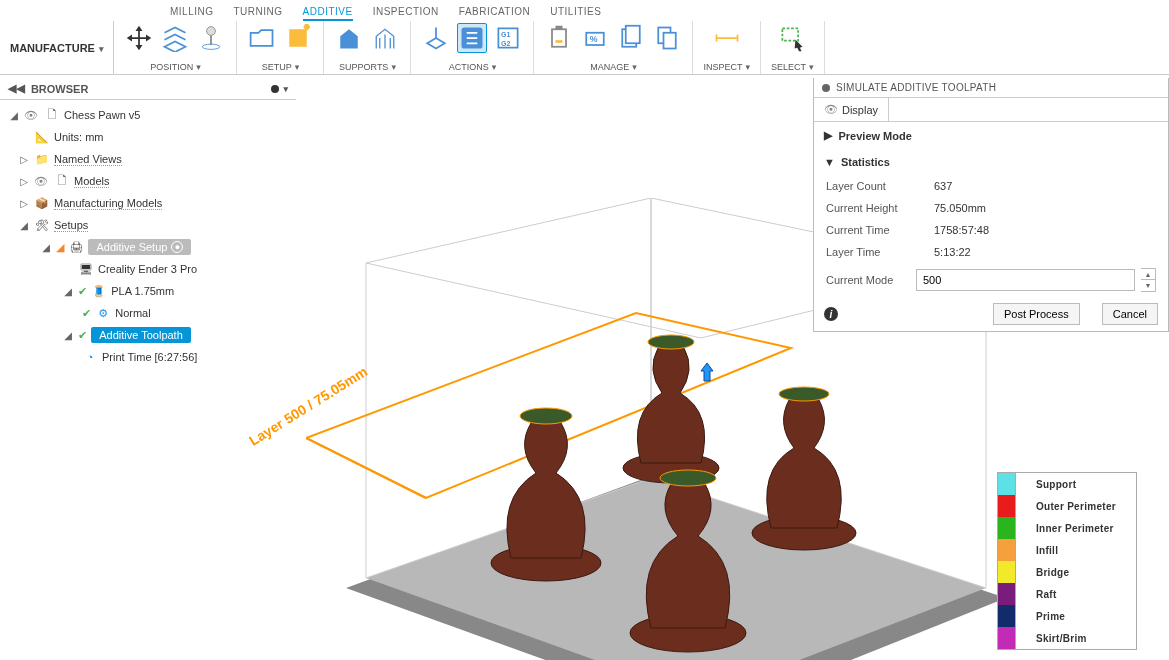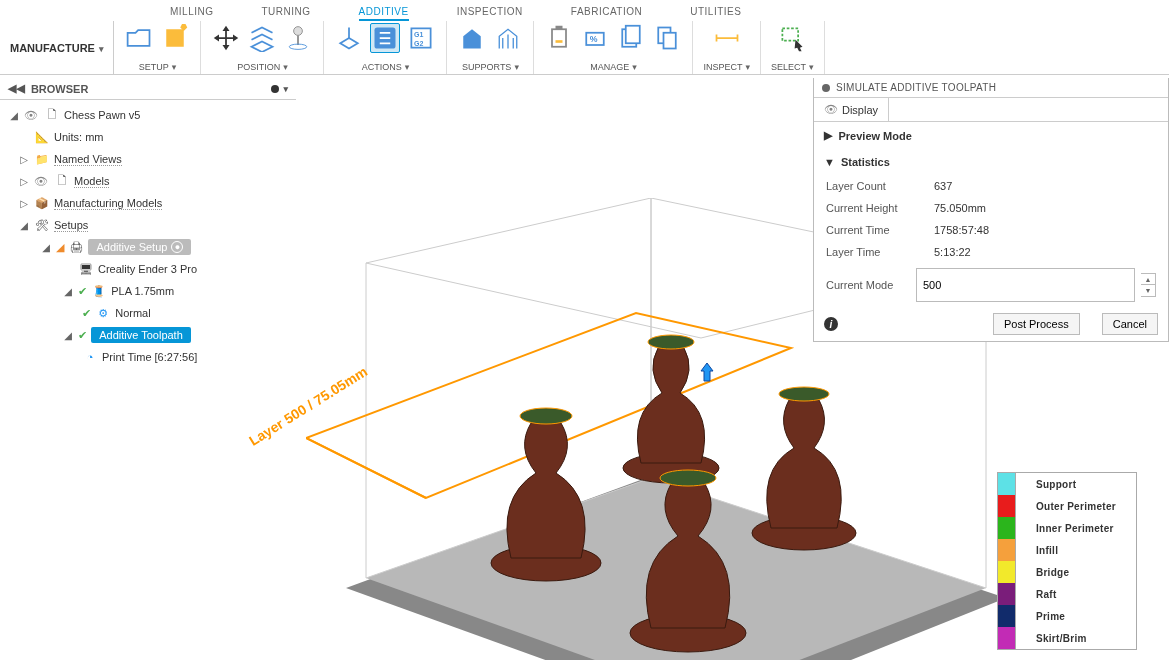--- a/index.html
+++ b/index.html
@@ -1,19 +1,19 @@
 <!DOCTYPE html>
 <html><head>
 <meta charset="utf-8">
 <style>
 * { box-sizing: border-box; margin: 0; padding: 0; font-family: Arial, sans-serif; }
 body { width: 1169px; height: 660px; background: #fff; overflow: hidden; position: relative; font-size: 12px; color: #333; }
 
 
-.menu-tabs { display: flex; gap: 48px; padding: 4px 120px 0 170px; font-size: 10px; color: #666; letter-spacing: 0.5px; text-align: right; }
+.menu-tabs { display: flex; gap: 20px; padding: 4px 120px 0 170px; font-size: 10px; color: #666; letter-spacing: 0.5px; text-align: right; }
 .menu-tabs span { padding: 2px 0; cursor: pointer; }
 .menu-tabs span.active { color: #0696d7; border-bottom: 2px solid #0696d7; }
 
 
 .ribbon { display: flex; align-items: stretch; height: 54px; border-bottom: 1px solid #ccc; }
 .workspace-btn { display: flex; align-items: center; padding: 0 10px; font-size: 11px; font-weight: bold; border-right: 1px solid #ccc; cursor: pointer; }
 .workspace-btn .caret { margin-left: 4px; }
 .ribbon-group { display: flex; flex-direction: column; align-items: center; justify-content: space-between; padding: 2px 10px 0; border-right: 1px solid #ddd; }
 .ribbon-icons { display: flex; gap: 6px; align-items: center; }
 .ribbon-label { font-size: 9px; color: #555; padding-bottom: 2px; display: flex; align-items: center; gap: 3px;}
@@ -54,21 +54,21 @@
 .sim-title { display: flex; align-items: center; padding: 4px 8px; border-bottom: 1px solid #ccc; font-size: 10px; color: #555; letter-spacing: 0.3px; }
 .sim-title .dot { width: 8px; height: 8px; background: #666; border-radius: 50%; margin-right: 6px; }
 .sim-tabs { display: flex; border-bottom: 1px solid #ccc; }
 .sim-tab { padding: 5px 10px; border-right: 1px solid #ccc; display: flex; align-items: center; gap: 4px; cursor: pointer; }
 .sim-tab .eye2 { opacity: 0.6; }
 .sim-section-head { padding: 7px 10px; font-weight: bold; color: #333; display: flex; align-items: center; gap: 6px; cursor: pointer; }
 .sim-stats .row { display: flex; padding: 5px 12px; }
 .sim-stats .row .k { width: 108px; color: #555; }
 .sim-stats .row .v { color: #333; }
 .sim-input-row { display: flex; align-items: center; padding: 5px 12px; gap: 6px; }
-.sim-input-row input { flex: 1; height: 34px; border: 1px solid #bbb; padding: 0 6px; font-size: 11px; }
+.sim-input-row input { flex: 1; height: 22px; border: 1px solid #bbb; padding: 0 6px; font-size: 11px; }
 .spinner { display: flex; flex-direction: column; border: 1px solid #bbb; border-left: none; }
 .spinner div { width: 14px; height: 11px; font-size: 7px; display: flex; align-items: center; justify-content: center; cursor: pointer; color: #666; }
 .spinner div:first-child { border-bottom: 1px solid #bbb; }
 .sim-footer { display: flex; align-items: center; padding: 6px 10px; gap: 6px; }
 .sim-footer .info-icon { width: 14px; height: 14px; background: #333; color: #fff; border-radius: 50%; display: flex; align-items: center; justify-content: center; font-size: 10px; font-weight: bold; font-style: italic; }
 .sim-footer button { margin-left: auto; padding: 4px 10px; border: 1px solid #bbb; background: #f5f5f5; cursor: pointer; font-size: 11px; }
 .sim-footer button + button { margin-left: 16px; }
 
 
 .legend { position: absolute; right: 32px; bottom: 10px; border: 1px solid #aaa; background: #fff; font-size: 10px; }
@@ -93,40 +93,20 @@
 <div class="ribbon">
   <div class="workspace-btn">
     <span>MANUFACTURE</span>
     <span class="caret"></span>
   </div>
 
   <div class="ribbon-group">
     <div class="ribbon-icons">
       <div class="ri">
           <svg viewBox="0 0 32 32">
-            <path d="M3 10 L12 10 L15 7 L28 7 L28 25 L3 25 Z" fill="none" stroke="#4a90d9" stroke-width="2"></path>
-          </svg>
-        </div>
-      <div class="ri">
-          <svg viewBox="0 0 32 32">
-            <rect x="6" y="6" width="20" height="20" fill="#fbbc3b"></rect>
-            <polygon points="22,4 26,8 30,4 28,0 24,0" fill="#fbbc3b"></polygon>
-          </svg>
-        </div>
-    </div>
-    <div class="ribbon-label">
-        <span>SETUP</span>
-        <span class="caret"></span>
-      </div>
-  </div>
-
-  <div class="ribbon-group">
-    <div class="ribbon-icons">
-      <div class="ri">
-          <svg viewBox="0 0 32 32">
             <path d="M16 2 L20 8 L17 8 L17 15 L24 15 L24 12 L30 16 L24 20 L24 17 L17 17 L17 24 L20 24 L16 30 L12 24 L15 24 L15 17 L8 17 L8 20 L2 16 L8 12 L8 15 L15 15 L15 8 L12 8 Z" fill="#333"></path>
           </svg>
         </div>
       <div class="ri">
           <svg viewBox="0 0 32 32">
             <path d="M4 26 L16 20 L28 26 L16 32 Z M4 18 L16 12 L28 18 M4 10 L16 4 L28 10" fill="none" stroke="#4a90d9" stroke-width="2"></path>
           </svg>
         </div>
       <div class="ri">
           <svg viewBox="0 0 32 32">
@@ -139,59 +119,79 @@
     <div class="ribbon-label">
         <span>POSITION</span>
         <span class="caret"></span>
       </div>
   </div>
 
   <div class="ribbon-group">
     <div class="ribbon-icons">
       <div class="ri">
           <svg viewBox="0 0 32 32">
+            <path d="M3 10 L12 10 L15 7 L28 7 L28 25 L3 25 Z" fill="none" stroke="#4a90d9" stroke-width="2"></path>
+          </svg>
+        </div>
+      <div class="ri">
+          <svg viewBox="0 0 32 32">
+            <rect x="6" y="6" width="20" height="20" fill="#fbbc3b"></rect>
+            <polygon points="22,4 26,8 30,4 28,0 24,0" fill="#fbbc3b"></polygon>
+          </svg>
+        </div>
+    </div>
+    <div class="ribbon-label">
+        <span>SETUP</span>
+        <span class="caret"></span>
+      </div>
+  </div>
+
+  <div class="ribbon-group">
+    <div class="ribbon-icons">
+      <div class="ri">
+          <svg viewBox="0 0 32 32">
+            <path d="M6 28 L6 14 L16 6 L26 14 L26 28 Z" fill="#4a90d9"></path>
+          </svg>
+        </div>
+      <div class="ri">
+          <svg viewBox="0 0 32 32">
+            <path d="M6 28 L6 14 L16 6 L26 14 L26 28 M10 28 L10 16 M16 28 L16 12 M22 28 L22 16" fill="none" stroke="#4a90d9" stroke-width="1.5"></path>
+          </svg>
+        </div>
+    </div>
+    <div class="ribbon-label">
+        <span>SUPPORTS</span>
+        <span class="caret"></span>
+      </div>
+  </div>
+
+  <div class="ribbon-group">
+    <div class="ribbon-icons">
+      <div class="ri">
+          <svg viewBox="0 0 32 32">
             <path d="M6 22 L16 16 L26 22 L16 28 Z" fill="none" stroke="#4a90d9" stroke-width="2"></path>
             <path d="M16 4 L16 16" stroke="#4a90d9" stroke-width="2"></path>
           </svg>
         </div>
       <div class="ri sel">
           <svg viewBox="0 0 32 32">
             <rect x="4" y="4" width="24" height="24" rx="3" fill="#4a90d9"></rect>
             <path d="M10 10 L22 10 M10 16 L22 16 M10 22 L22 22" stroke="#fff" stroke-width="2"></path>
           </svg>
         </div>
       <div class="ri">
           <svg viewBox="0 0 32 32">
             <rect x="5" y="5" width="22" height="22" fill="none" stroke="#4a90d9" stroke-width="2"></rect>
             <text x="8" y="15" font-size="8" fill="#4a90d9" font-weight="bold">G1</text>
             <text x="8" y="25" font-size="8" fill="#4a90d9" font-weight="bold">G2</text>
           </svg>
         </div>
     </div>
     <div class="ribbon-label">
         <span>ACTIONS</span>
-        <span class="caret"></span>
-      </div>
-  </div>
-
-  <div class="ribbon-group">
-    <div class="ribbon-icons">
-      <div class="ri">
-          <svg viewBox="0 0 32 32">
-            <path d="M6 28 L6 14 L16 6 L26 14 L26 28 Z" fill="#4a90d9"></path>
-          </svg>
-        </div>
-      <div class="ri">
-          <svg viewBox="0 0 32 32">
-            <path d="M6 28 L6 14 L16 6 L26 14 L26 28 M10 28 L10 16 M16 28 L16 12 M22 28 L22 16" fill="none" stroke="#4a90d9" stroke-width="1.5"></path>
-          </svg>
-        </div>
-    </div>
-    <div class="ribbon-label">
-        <span>SUPPORTS</span>
         <span class="caret"></span>
       </div>
   </div>
 
   <div class="ribbon-group">
     <div class="ribbon-icons">
       <div class="ri">
           <svg viewBox="0 0 32 32">
             <rect x="8" y="6" width="16" height="20" fill="none" stroke="#888" stroke-width="2"></rect>
             <rect x="12" y="2" width="8" height="4" fill="#888"></rect>

